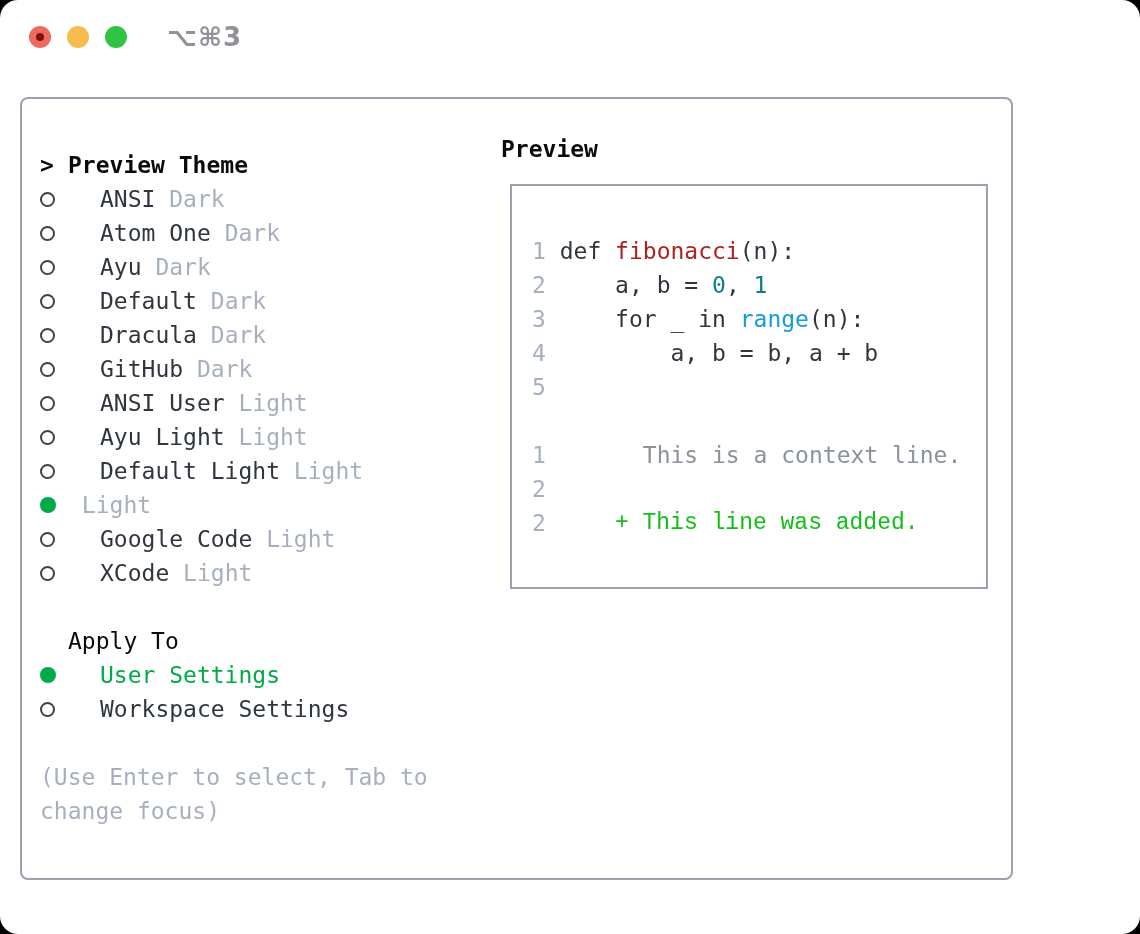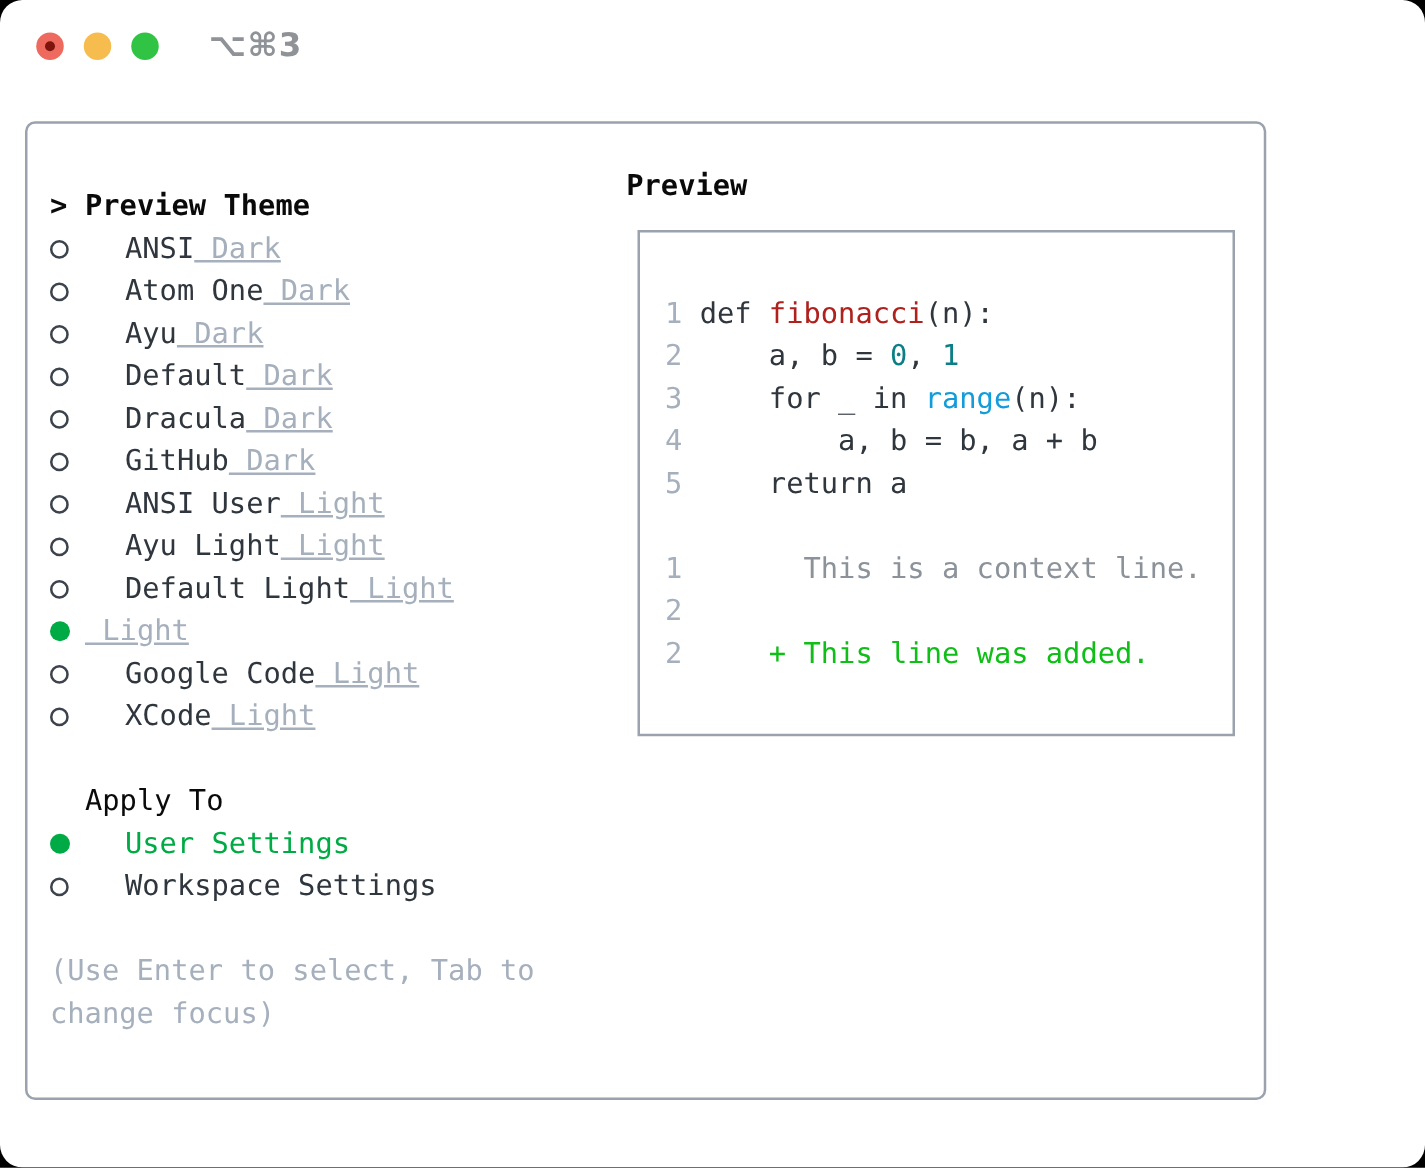--- a/index.html
+++ b/index.html
@@ -20,35 +20,35 @@
   .left-col{position:absolute;left:18px;top:49px;}
   .line{height:34px;display:flex;align-items:center;font-size:23px;color:var(--code-dark);white-space:pre;}
   .marker{width:28px;display:flex;align-items:center;flex:none;}
   .caret{font-weight:bold;color:var(--header-black);}
   .circle{width:15px;height:15px;border:2px solid var(--circle-dark);border-radius:50%;box-sizing:border-box;}
   .circle.filled{width:16px;height:16px;border:none;background:var(--accent-green);}
   .hdr{font-weight:bold;color:var(--header-black);}
   .plainhdr{color:var(--header-black);}
   .name{color:var(--code-dark);margin-left:32px;}
   .name.sel{color:var(--accent-green);}
-  .tag{color:var(--muted);text-decoration:underline;}
+  .tag{color:var(--muted);}
   .indent{margin-left:28px;}
   .help{color:var(--muted);}
 
   .right-col{position:absolute;left:479px;top:33px;}
   .preview-box{margin:18px 0 0 9px;width:478px;height:405px;border:2px solid var(--border-gray);box-sizing:border-box;background:#fff;padding:48px 0 0 20px;}
   .code-line{height:34px;display:flex;align-items:center;font-size:23px;white-space:pre;}
   .ln{color:var(--line-number);}
   .seg-code{color:var(--code-dark);}
   .seg-func{color:var(--function-red);}
   .seg-num{color:var(--number-teal);}
   .seg-builtin{color:var(--builtin-blue);}
   .seg-context{color:var(--context-gray);}
   .seg-deleted{color:var(--deleted-red);}
-  .seg-added{color:var(--added-green);}
+  .seg-added{color:var(--added-green);font-family:Liberation Mono, monospace;}
 </style>
 </head>
 <body>
 
 <div class="window">
   <div class="traffic red"></div>
   <div class="traffic yellow"></div>
   <div class="traffic green"></div>
   <div class="win-title">⌥⌘3</div>
 
@@ -97,21 +97,21 @@
     <div class="right-col">
       <div class="line">
         <span class="hdr">Preview</span>
       </div>
       <div class="preview-box">
         <div id="code-lines">
             <div class="code-line"><span class="ln">1 </span><span class="seg-code">def </span><span class="seg-func">fibonacci</span><span class="seg-code">(n):</span></div>
             <div class="code-line"><span class="ln">2 </span><span class="seg-code">    a, b = </span><span class="seg-num">0</span><span class="seg-code">, </span><span class="seg-num">1</span></div>
             <div class="code-line"><span class="ln">3 </span><span class="seg-code">    for _ in </span><span class="seg-builtin">range</span><span class="seg-code">(n):</span></div>
             <div class="code-line"><span class="ln">4 </span><span class="seg-code">        a, b = b, a + b</span></div>
-            <div class="code-line"><span class="ln">5 </span><span class="seg-code">    return a</span></div>
+            <div class="code-line"><span class="ln">5 </span></div>
             <div class="code-line"></div>
             <div class="code-line"><span class="ln">1 </span><span class="seg-context">      This is a context line.</span></div>
             <div class="code-line"><span class="ln">2 </span></div>
             <div class="code-line"><span class="ln">2 </span><span class="seg-added">    + This line was added.</span></div>
           </div>
       </div>
     </div>
 
   </div>
 </div>

